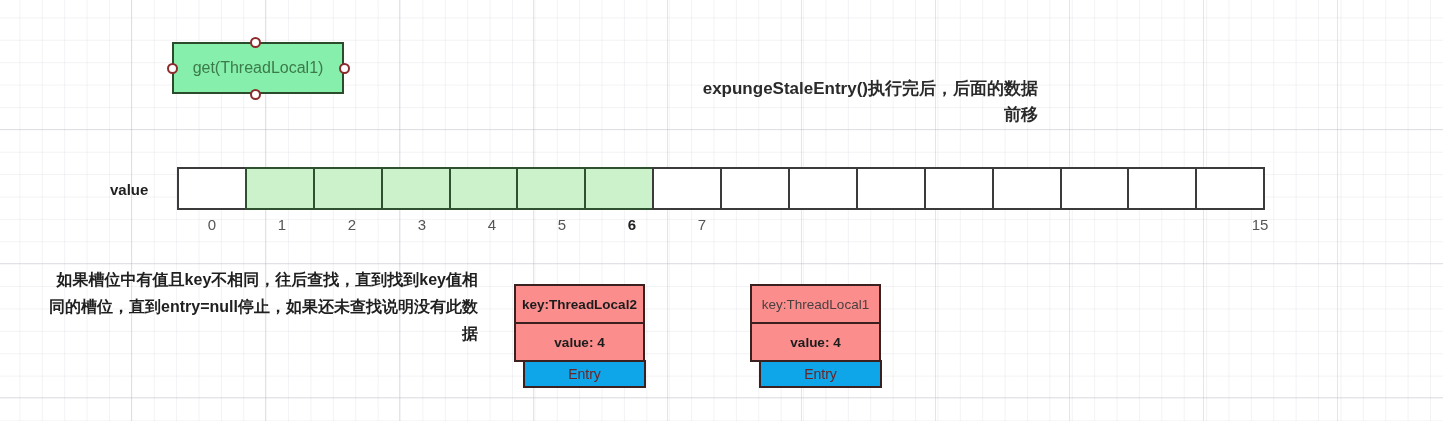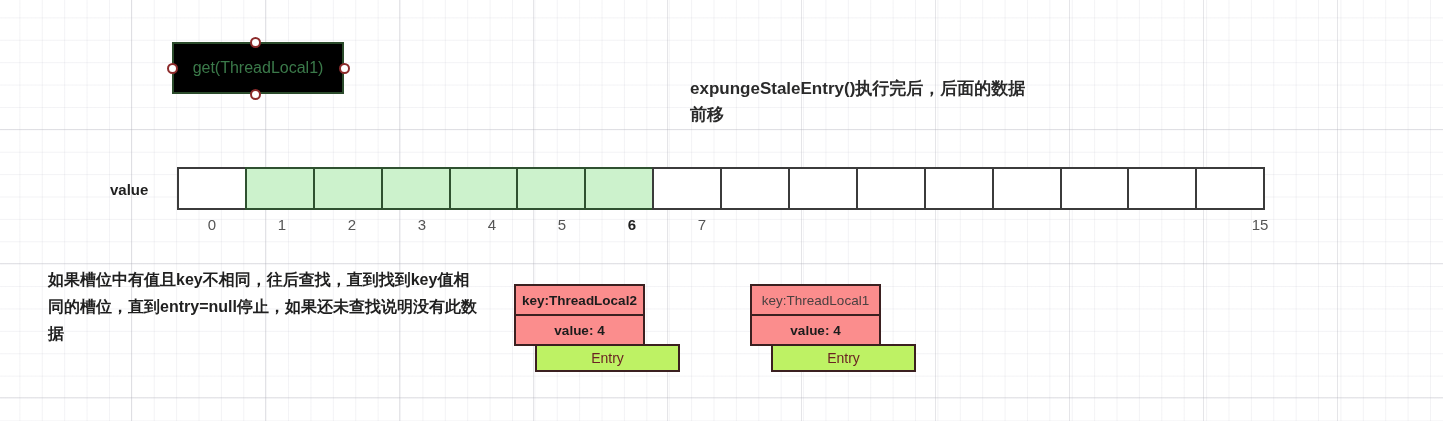--- a/index.html
+++ b/index.html
@@ -35,21 +35,21 @@
   }
   #svg-layer { z-index: 3; pointer-events: none; }
 
   
   #call-node {
     position: absolute;
     left: 172px;
     top: 42px;
     width: 172px;
     height: 52px;
-    background: #000000;
+    background: #86efac;
     border: 2px solid #2b4b2b;
     box-sizing: border-box;
     display: flex;
     align-items: center;
     justify-content: center;
     z-index: 4;
   }
   #call-node .label {
     font-size: 16px;
     color: #3b7a4a;
@@ -69,21 +69,21 @@
   #port-bot   { left: 250px; top: 89px; }
   #port-left  { left: 167px; top: 63px; }
   #port-right { left: 339px; top: 63px; }
 
   
   #title {
     position: absolute;
     left: 690px;
     top: 76px;
     width: 348px;
-    text-align: left;
+    text-align: right;
     font-size: 17px;
     font-weight: bold;
     color: #2a2a2a;
     line-height: 26px;
     z-index: 4;
   }
 
   
   #table-label {
     position: absolute;
@@ -129,52 +129,52 @@
     color: #555555;
   }
   .idx.bold { font-weight: bold; color: #1f1f1f; }
 
   
   #note {
     position: absolute;
     left: 48px;
     top: 266px;
     width: 430px;
-    text-align: left;
+    text-align: right;
     font-size: 16px;
     font-weight: bold;
     color: #1f1f1f;
     line-height: 27px;
     z-index: 4;
   }
 
   
   .entry-group { position: absolute; z-index: 4; }
   .entry-kv {
     width: 131px;
     box-sizing: border-box;
     border: 2px solid #3b2020;
     background: #fb8d8d;
-    height: 32px;
+    height: 40px;
     display: flex;
     align-items: center;
     justify-content: center;
     font-size: 13.5px;
     color: #1c1c1c;
     margin-top: -2px;
   }
   .entry-kv.first { margin-top: 0; }
   .entry-kv.bold { font-weight: bold; }
   .entry-kv.muted { color: #4a4040; }
   .entry-foot {
-    width: 145px;
-    margin-left: 21px;
+    width: 123px;
+    margin-left: 9px;
     box-sizing: border-box;
     border: 2px solid #3b2020;
-    background: #bef264;
+    background: #0ea5e9;
     height: 28px;
     display: flex;
     align-items: center;
     justify-content: center;
     font-size: 14px;
     color: #6b2323;
     margin-top: -2px;
   }
   #entry-1 { left: 514px; top: 284px; }
   #entry-2 { left: 750px; top: 284px; }

